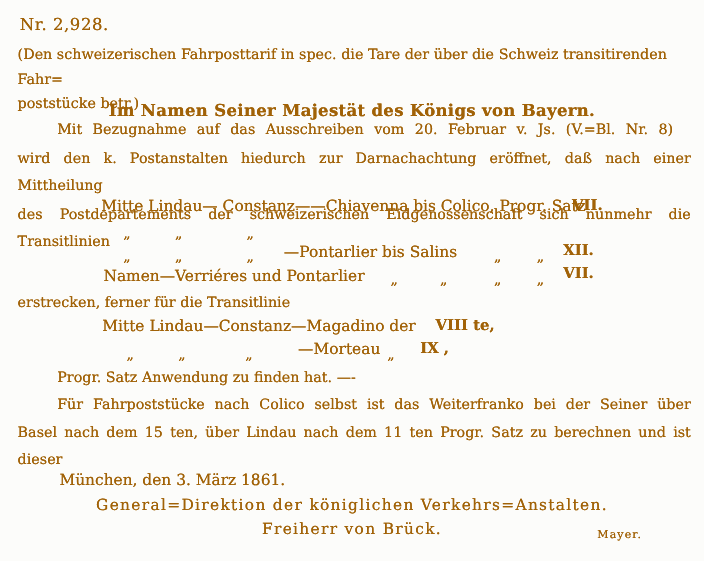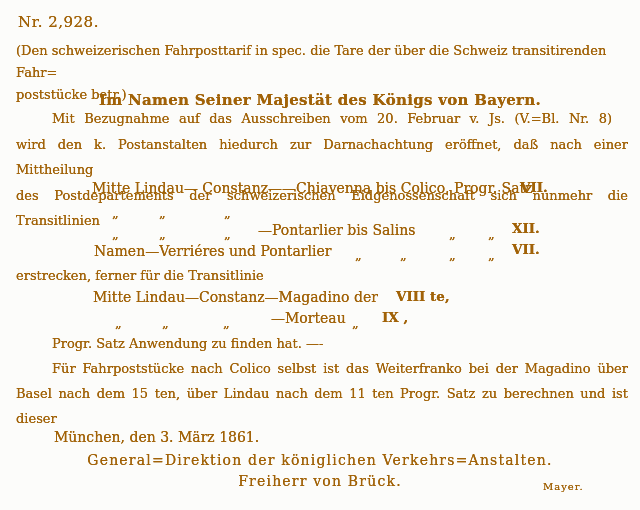--- a/index.html
+++ b/index.html
@@ -80,21 +80,21 @@
   <span class="abs ditto" style="left:115px;top:315px;">„</span>
   <span class="abs ditto" style="left:162px;top:315px;">„</span>
   <span class="abs ditto" style="left:223px;top:315px;">„</span>
   <span class="abs rt" style="left:271px;top:310px;">—Morteau</span>
   <span class="abs ditto" style="left:352px;top:315px;">„</span>
   <span class="abs rate" style="left:382px;top:309px;">IX ,</span>
 
   <div class="abs single" style="left:16px;top:336px;margin-left:36px;">Progr. Satz Anwendung zu finden hat. —-</div>
 
   <div class="abs para p2">
-    <div class="just indent">Für Fahrpoststücke nach Colico selbst ist das Weiterfranko bei der Magadino über</div>
+    <div class="just indent">Für Fahrpoststücke nach Colico selbst ist das Weiterfranko bei der Seiner über</div>
     <div class="just">Basel nach dem 15 ten, über Lindau nach dem 11 ten Progr. Satz zu berechnen und ist dieser</div>
   </div>
 
   <div class="abs dateline">München, den 3. März 1861.</div>
 
   <div class="abs sig sig2">Freiherr von Brück.</div>
   <div class="abs sig sig1">General=Direktion der königlichen Verkehrs=Anstalten.</div>
   <div class="abs countersign">Mayer.</div>
 
 </div>

